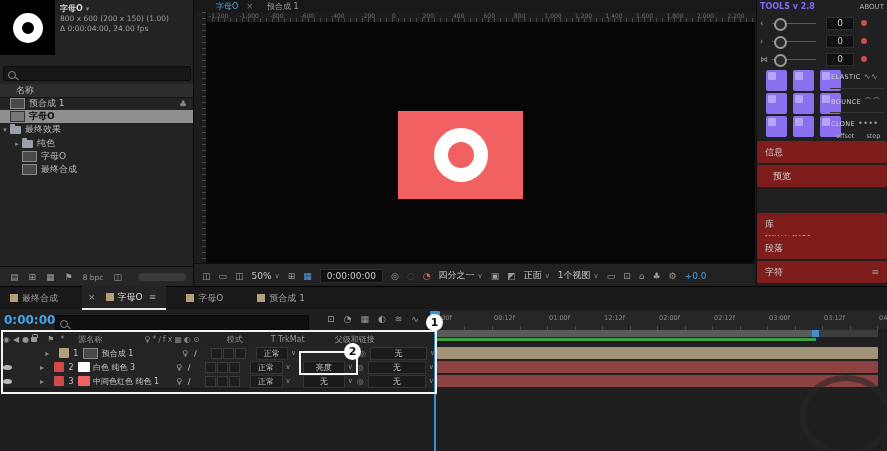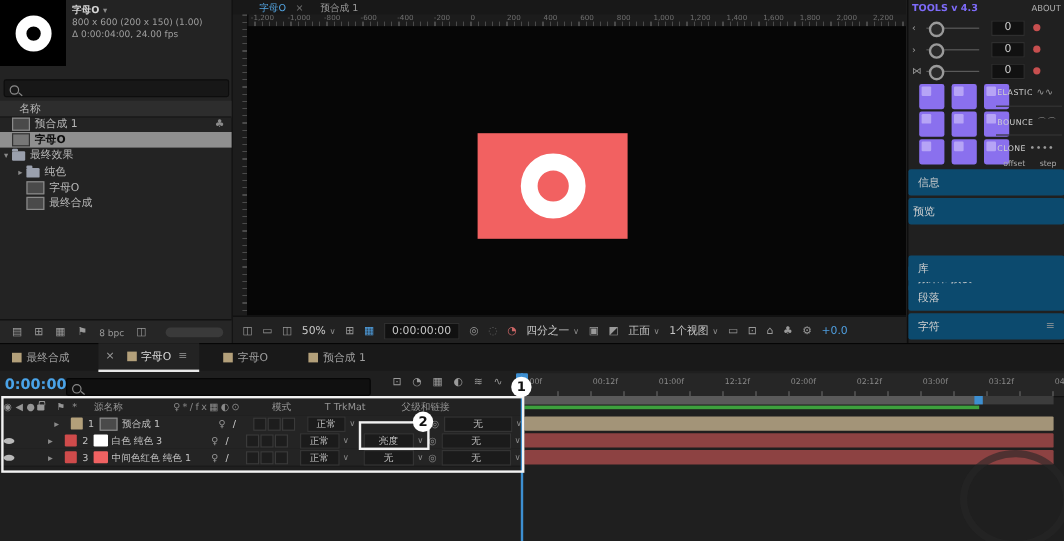--- a/index.html
+++ b/index.html
@@ -51,21 +51,21 @@
   .sldrow .ar{width:10px;color:#9a9a9a;font-size:8px;}
   .track{width:44px;height:1px;background:#5a5a5a;position:relative;margin-left:2px;}
   .knob{position:absolute;left:2px;top:-5px;width:9px;height:9px;border:2px solid #9a9a9a;border-radius:50%;background:#2a2a2a;}
   .sval{width:26px;height:11px;margin-left:10px;text-align:center;line-height:11px;}
   .rdot{width:6px;height:6px;border-radius:50%;background:#c74f4f;margin-left:7px;}
   .gsq{position:absolute;width:21px;height:21px;background:#8a70ee;border-radius:2px;}
   .gsq::after{content:'';position:absolute;left:2px;top:2px;width:8px;height:8px;background:#b6a4f6;border-radius:1px;}
   .fxbtn{position:absolute;left:831px;width:54px;color:#cfcfcf;font-size:6.5px;letter-spacing:.4px;}
   .fxbtn .wv{color:#9a9a9a;font-size:8px;margin-left:3px;}
   .sep{position:absolute;left:830px;width:55px;height:1px;background:#343434;}
-  .spanel{position:absolute;left:757px;width:130px;height:22px;background:#0c4a6e;border-radius:2px;display:flex;align-items:center;color:#cfcfcf;}
+  .spanel{position:absolute;left:757px;width:130px;height:22px;background:#7f1d1d;border-radius:2px;display:flex;align-items:center;color:#cfcfcf;}
   
   #tl{left:0;top:286px;width:887px;height:165px;background:#1f1f1f;border-top:1px solid #000;}
   #tltabs{left:0;top:287px;width:887px;height:22px;background:#191919;color:#9f9f9f;}
   .tlsq{width:8px;height:8px;background:#b3a07a;margin:0 4px 0 10px;flex:none;}
   .tltab{display:flex;align-items:center;height:22px;padding-right:10px;}
   .tltab.act{background:#232323;color:#d8d8d8;border-bottom:2px solid #e8e8e8;}
   #tltc{color:#4aa3e8;font-weight:bold;font-size:12px;}
   #tlsearch{left:55px;top:315px;width:252px;height:13px;background:#101010;border:1px solid #060606;border-radius:2px;}
   .tlico{margin-left:9px;color:#9a9a9a;font-size:9px;}
   #tlhdr{left:0;top:332px;width:435px;height:14px;background:#222;border-bottom:1px solid #131313;color:#969696;font-size:8px;}
@@ -218,21 +218,21 @@
     <span class="tbi">▭</span>
     <span class="tbi">⊡</span>
     <span class="tbi">⌂</span>
     <span class="tbi">♣</span>
     <span class="tbi">⚙</span>
     <span class="tbtxt" style="color:#4f9fe0;">+0.0</span>
   </div>
 
   <div id="rcol" class="abs"></div>
   <div class="abs row" style="left:760px;top:2px;width:124px;">
-    <span id="tools-title">TOOLS v 4.3</span>
+    <span id="tools-title">TOOLS v 2.8</span>
     <span style="margin-left:auto;color:#b0b0b0;font-size:7px;">ABOUT</span>
   </div>
   <div class="sldrow" style="top:16px;">
     <span class="ar">‹</span>
     <span class="track">
         <span class="knob"></span>
       </span>
     <span class="sval well">0</span>
     <span class="rdot"></span>
   </div>
@@ -278,21 +278,21 @@
   </div>
   <div class="abs row" style="left:836px;top:132px;width:50px;color:#aaa;font-size:6.5px;">
     <span>offset</span>
     <span style="margin-left:12px;">step</span>
   </div>
 
   <div class="spanel" style="top:141px;">
       <span style="margin-left:8px;">信息</span>
     </div>
   <div class="spanel" style="top:165px;">
-      <span style="margin-left:4px;">预览</span>
+      <span style="margin-left:16px;">预览</span>
     </div>
   <div class="spanel" style="top:189px;margin-top:32px;">
       <span style="margin-left:8px;">效果和预设</span>
     </div>
   <div class="spanel" style="top:213px;">
       <span style="margin-left:8px;">库</span>
     </div>
   <div class="spanel" style="top:237px;">
       <span style="margin-left:8px;text-align:center;">段落</span>
     </div>

